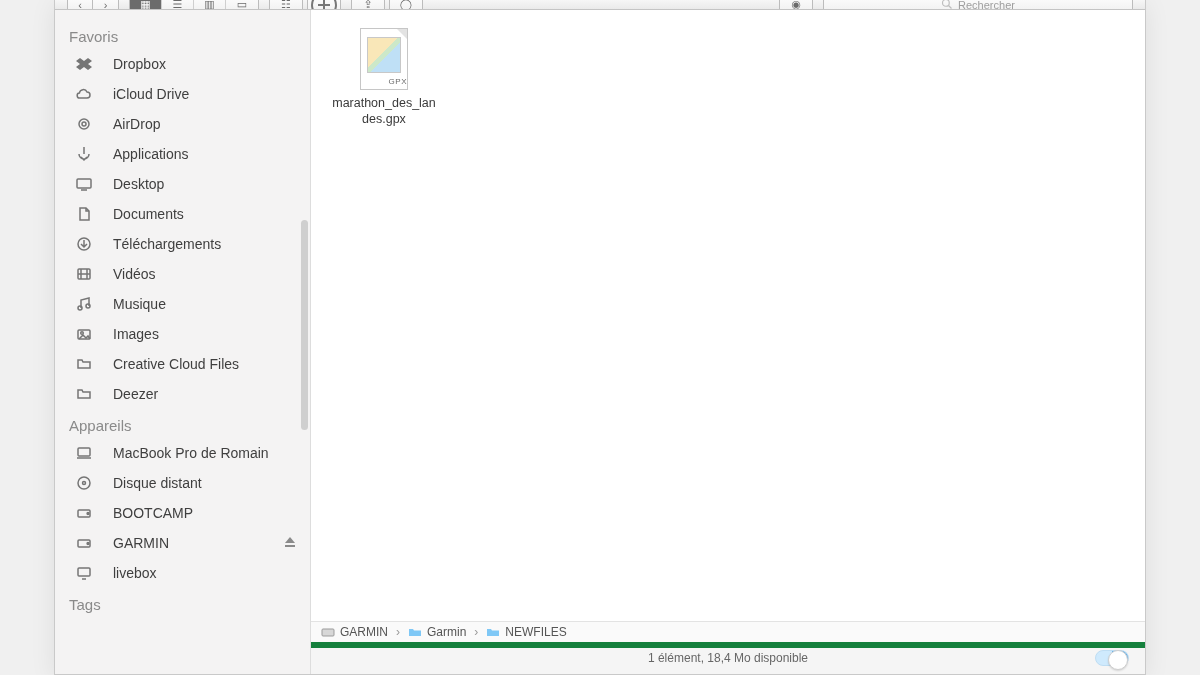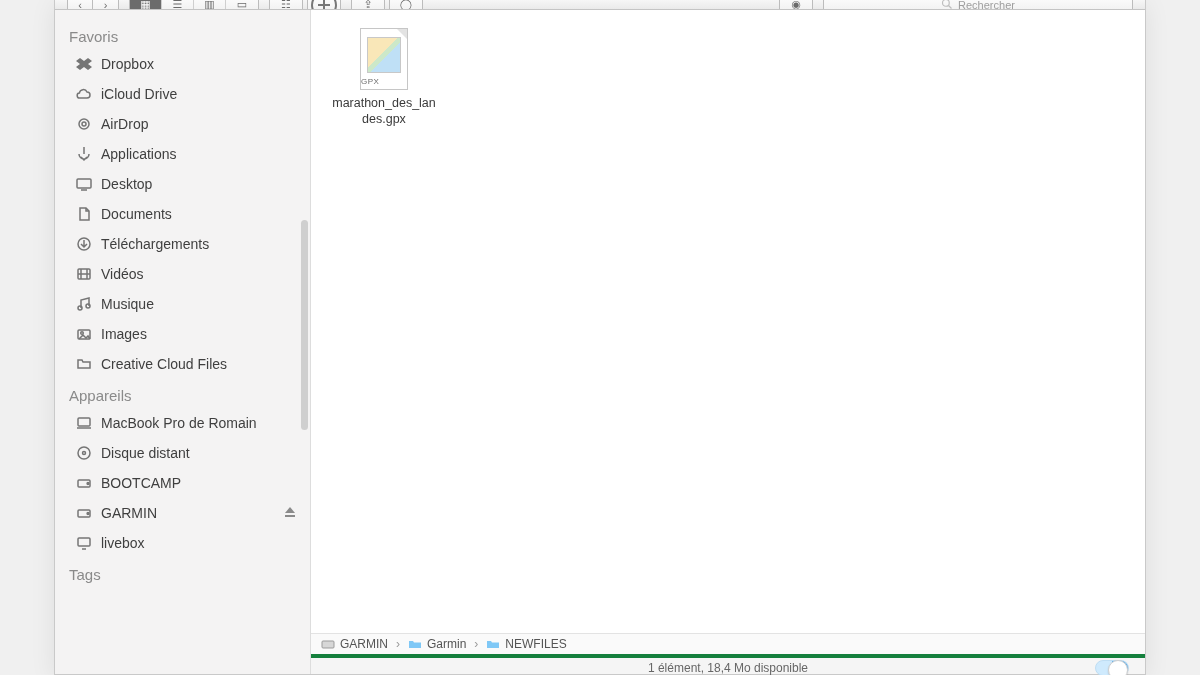--- a/index.html
+++ b/index.html
@@ -87,21 +87,21 @@
       border-radius:4px;
     }
     .sb-head {
       font-size: 15px;
       color: #8a8a8a;
       padding: 8px 14px 4px 14px;
     }
     .sb-item {
       display:flex;
       align-items:center;
-      gap:8px;
+      gap:20px;
       padding: 4px 14px 4px 20px;
       font-size: 14px;
       color:#3f3f3f;
       line-height: 22px;
       cursor:default;
       position:relative;
     }
     .sb-item .icon { width:18px; display:flex; align-items:center; justify-content:center; color:#6b6b6b;}
     .sb-item .icon svg { width:16px; height:16px; stroke:#757575; fill:none; stroke-width:1.5;}
     .sb-item .icon svg.filled{ fill:#757575; stroke:none;}
@@ -149,48 +149,48 @@
       border-left:10px solid transparent;
       border-top:10px solid #e3e3e3;
     }
     .file-thumb .map{
       position:absolute; left:6px; top:8px; right:6px; bottom:16px;
       background:
         linear-gradient(135deg,#f9e7b8 0 45%, #cce8c9 45% 55%, #bfe0f6 55% 100%);
       border:1px solid #c8c8c8;
     }
     .file-thumb .ext{
-      position:absolute; bottom:2px; left:0; right:8px;
-      font-size:8px; text-align:left; color:#6b6b6b;
+      position:absolute; bottom:2px; left:0; right:0;
+      font-size:8px; text-align:right; color:#6b6b6b;
       letter-spacing:.5px;
     }
 
     
     .pathbar{
       border-top:1px solid #e3e3e3;
       padding: 3px 10px;
       display:flex; align-items:center; gap:4px;
       font-size:12px; color:#555;
       background:#fafafa;
     }
     .pathbar .crumb{ display:flex; align-items:center; gap:5px;}
     .pathbar .sep{ color:#9a9a9a; padding:0 4px;}
     .pathbar .ic{ width:14px;height:14px; display:inline-flex; align-items:center; justify-content:center;}
     .pathbar .ic.folder{ color:#66b7f0;}
     .pathbar .ic svg{width:14px;height:14px;}
 
     
     .statusbar{
-      border-top:4px solid #15803d;
+      border-top:6px solid #15803d;
       background:#f5f5f5;
       font-size:12px;
       color:#666;
       text-align:center;
       padding:3px 0 0 0;
-      height: 20px;
+      height: 32px;
       position:relative;
     }
     .statusbar .toggle{
       position:absolute; right:16px; top:2px;
       width:34px; height:16px; border-radius:9px;
       background:linear-gradient(90deg,#cfeafd 0 50%, #6db7ee 50% 100%);
       border:1px solid #beddf3;
     }
     .statusbar .toggle::after{
       content:""; position:absolute; right:0; top:-1px;
@@ -336,20 +336,28 @@
           </span>
         <span>Images</span>
       </div>
       <div class="sb-item">
         <span class="icon">
             <svg viewBox="0 0 16 16">
               <path d="M2 4h4l1 2h7v6H2Z"></path>
             </svg>
           </span>
         <span>Creative Cloud Files</span>
+      </div>
+      <div class="sb-item">
+        <span class="icon">
+            <svg viewBox="0 0 16 16">
+              <path d="M2 4h4l1 2h7v6H2Z"></path>
+            </svg>
+          </span>
+        <span>Deezer</span>
       </div>
 
       <div class="sb-head">Appareils</div>
       <div class="sb-item">
         <span class="icon">
             <svg viewBox="0 0 16 16">
               <rect x="2" y="3" width="12" height="8" rx="1"></rect>
               <path d="M1 13h14"></path>
             </svg>
           </span>

